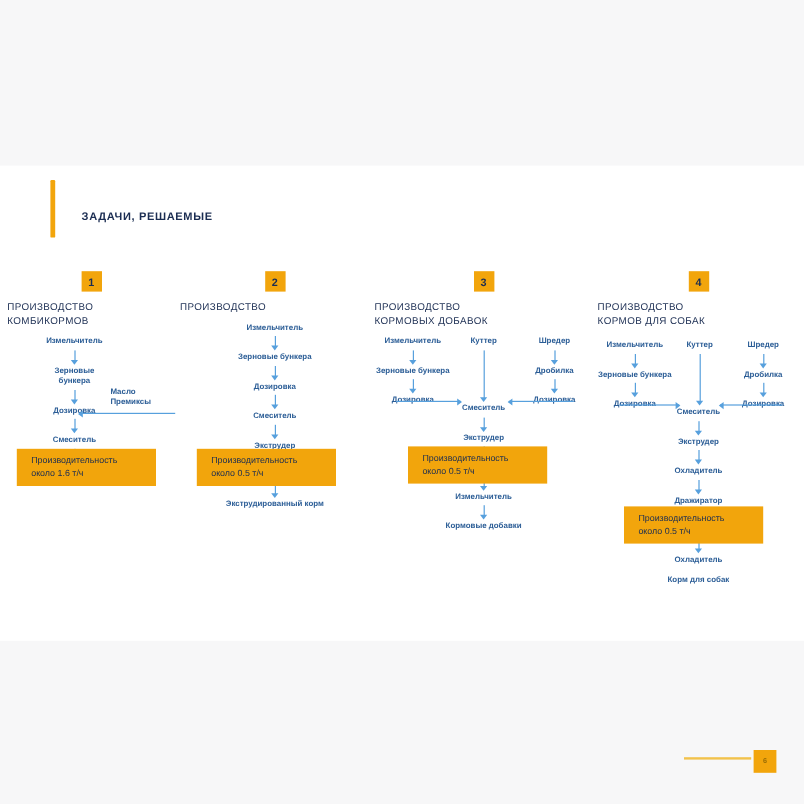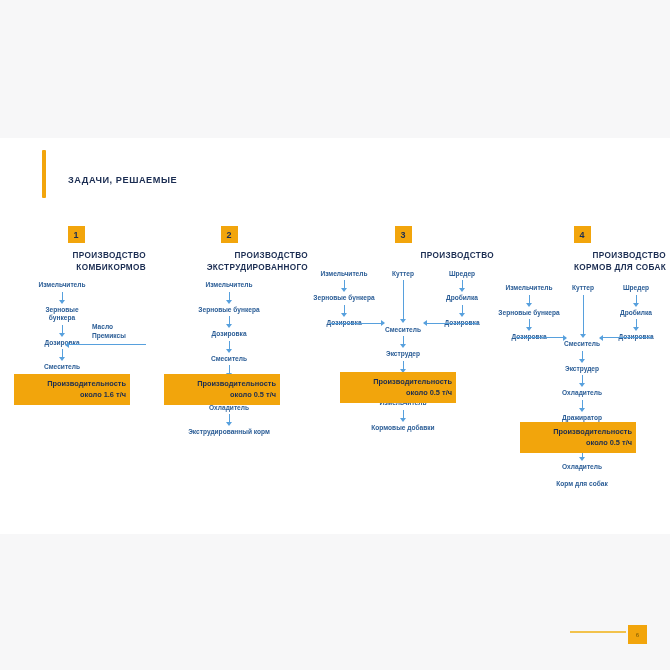--- a/index.html
+++ b/index.html
@@ -56,24 +56,24 @@
 
   .num-badge {
     width: 17px; height: 17px;
     background: #F2A50C;
     color: #1b2d52;
     font-size: 9px; font-weight: bold;
     display: flex; align-items: center; justify-content: center;
     margin: 0 auto 7px auto;
   }
   .col-head {
-    text-align: right;
+    text-align: left;
     color: #1b2d52;
     font-size: 8.2px;
-    font-weight: bold;
+    font-weight: normal;
     letter-spacing: 0.35px;
     line-height: 11.5px;
     text-transform: uppercase;
     margin-bottom: 8px;
   }
 
   
   .node {
     color: #2b5d96;
     font-size: 6.6px;
@@ -150,22 +150,22 @@
   }
   .branch-mid { position: absolute; top: 0; display:flex; flex-direction:column; align-items:center; }
   .tri-tail { position: absolute; width: 100%; display: flex; flex-direction: column; align-items: center; }
 
   
   .perf {
     position: absolute;
     background: #F2A50C;
     color: #1b2d52;
     font-size: 7.4px;
-    font-weight: bold;
-    text-align: right;
+    font-weight: normal;
+    text-align: left;
     line-height: 10.5px;
     padding: 5px 4px 5px 12px;
   }
 
   
   .foot-rule {
     position: absolute;
     left: 570px; top: 493px;
     width: 56px; height: 2px;
     background: #F2C24C;
@@ -228,21 +228,20 @@
         <div class="perf" style="left:8px; top:148px; width:116px;">
           <div>Производительность</div>
           <div>около 1.6 т/ч</div>
         </div>
       </div>
 
       <div class="col col-2">
         <div class="num-badge">2</div>
         <div class="col-head">
           <div>ПРОИЗВОДСТВО</div>
-          <div>ЭКСТРУДИРОВАННОГО</div>
         </div>
         <div class="chain">
           <div class="node">Измельчитель</div>
           <div class="arrow-v"></div>
             <div class="gap"></div>
           <div class="node">Зерновые бункера</div>
           <div class="arrow-v"></div>
             <div class="gap"></div>
           <div class="node">Дозировка</div>
           <div class="arrow-v"></div>
@@ -261,20 +260,21 @@
         <div class="perf" style="left:14px; top:148px; width:116px;">
           <div>Производительность</div>
           <div>около 0.5 т/ч</div>
         </div>
       </div>
 
       <div class="col col-3">
         <div class="num-badge">3</div>
         <div class="col-head">
           <div>ПРОИЗВОДСТВО</div>
+          <div>КОРМОВЫХ ДОБАВОК</div>
         </div>
 
         <div class="tri" style="height:56px;">
 
           <div class="branch" style="left:0px; width:64px;">
             <div class="node">Измельчитель</div>
             <div class="arrow-v"></div>
               <div class="gap"></div>
             <div class="node">Зерновые бункера</div>
             <div class="arrow-v"></div>

